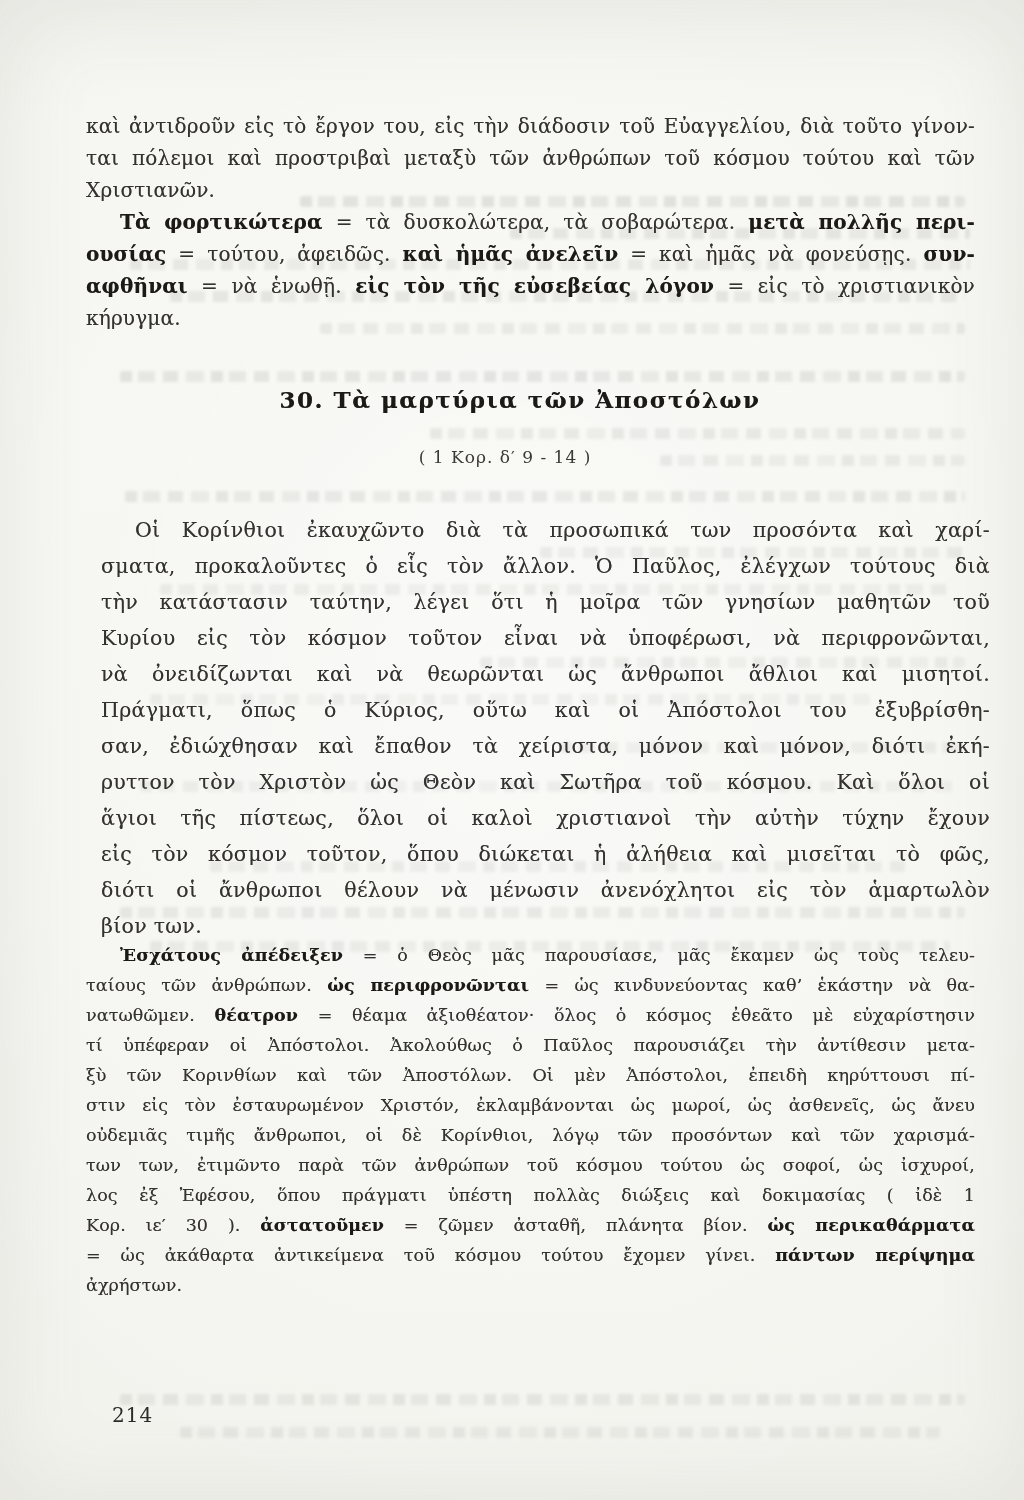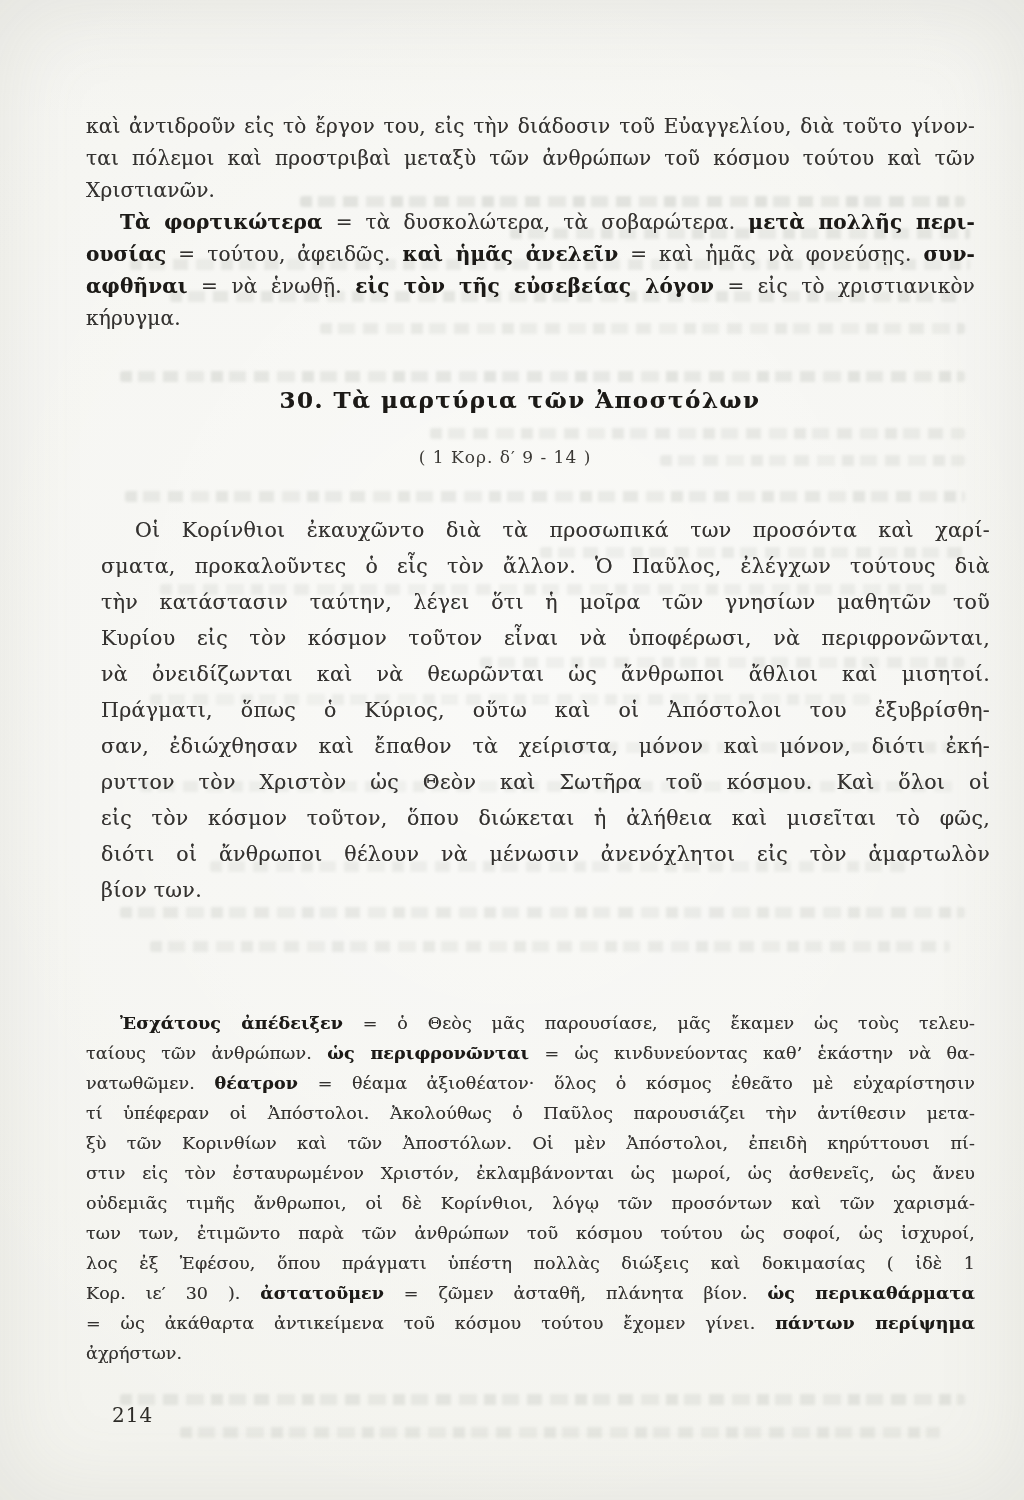--- a/index.html
+++ b/index.html
@@ -34,21 +34,21 @@
     text-align-last: justify;
     white-space: normal;
     text-shadow: 0 0 0.6px rgba(40,38,34,0.45);
   }
   .line.end { text-align-last: left; }
   .line.ind { text-indent: 34px; }
   .bold { font-weight: 700; color: #1c1a17; }
 
   .intro  { top: 110px; font-size: 20px;   line-height: 32px; letter-spacing: 0.2px; }
   .bodytx { top: 512px; font-size: 20.5px; line-height: 36px; letter-spacing: 0.3px; margin-left: 15px; }
-  .gloss  { top: 1008px; font-size: 17.5px; line-height: 30px; letter-spacing: 0.1px; }
+  .gloss  { top: 940px; font-size: 17.5px; line-height: 30px; letter-spacing: 0.1px; }
 
   .heading {
     position: absolute;
     top: 386px; left: 0; width: 1040px;
     text-align: center;
     font-size: 23px; font-weight: 700;
     letter-spacing: 1.5px;
     color: #1c1a17;
     text-shadow: 0 0 0.6px rgba(20,18,14,0.5);
   }
@@ -129,20 +129,21 @@
 
   <div class="textcol bodytx">
       <div class="line ind"><span>Οἱ Κορίνθιοι ἐκαυχῶντο διὰ τὰ προσωπικά των προσόντα καὶ χαρί-</span></div>
       <div class="line"><span>σματα, προκαλοῦντες ὁ εἷς τὸν ἄλλον. Ὁ Παῦλος, ἐλέγχων τούτους διὰ</span></div>
       <div class="line"><span>τὴν κατάστασιν ταύτην, λέγει ὅτι ἡ μοῖρα τῶν γνησίων μαθητῶν τοῦ</span></div>
       <div class="line"><span>Κυρίου εἰς τὸν κόσμον τοῦτον εἶναι νὰ ὑποφέρωσι, νὰ περιφρονῶνται,</span></div>
       <div class="line"><span>νὰ ὀνειδίζωνται καὶ νὰ θεωρῶνται ὡς ἄνθρωποι ἄθλιοι καὶ μισητοί.</span></div>
       <div class="line"><span>Πράγματι, ὅπως ὁ Κύριος, οὕτω καὶ οἱ Ἀπόστολοι του ἐξυβρίσθη-</span></div>
       <div class="line"><span>σαν, ἐδιώχθησαν καὶ ἔπαθον τὰ χείριστα, μόνον καὶ μόνον, διότι ἐκή-</span></div>
       <div class="line"><span>ρυττον τὸν Χριστὸν ὡς Θεὸν καὶ Σωτῆρα τοῦ κόσμου. Καὶ ὅλοι οἱ</span></div>
+      <div class="line"><span>ἅγιοι τῆς πίστεως, ὅλοι οἱ καλοὶ χριστιανοὶ τὴν αὐτὴν τύχην ἔχουν</span></div>
       <div class="line"><span>εἰς τὸν κόσμον τοῦτον, ὅπου διώκεται ἡ ἀλήθεια καὶ μισεῖται τὸ φῶς,</span></div>
       <div class="line"><span>διότι οἱ ἄνθρωποι θέλουν νὰ μένωσιν ἀνενόχλητοι εἰς τὸν ἁμαρτωλὸν</span></div>
       <div class="line end"><span>βίον των.</span></div>
     </div>
 
   <div class="textcol gloss">
       <div class="line ind"><span class="bold">Ἐσχάτους ἀπέδειξεν</span><span> = ὁ Θεὸς μᾶς παρουσίασε, μᾶς ἔκαμεν ὡς τοὺς τελευ-</span></div>
       <div class="line"><span>ταίους τῶν ἀνθρώπων. </span><span class="bold">ὡς περιφρονῶνται</span><span> = ὡς κινδυνεύοντας καθ’ ἑκάστην νὰ θα-</span></div>
       <div class="line"><span>νατωθῶμεν. </span><span class="bold">θέατρον</span><span> = θέαμα ἀξιοθέατον· ὅλος ὁ κόσμος ἐθεᾶτο μὲ εὐχαρίστησιν</span></div>
       <div class="line"><span>τί ὑπέφεραν οἱ Ἀπόστολοι. Ἀκολούθως ὁ Παῦλος παρουσιάζει τὴν ἀντίθεσιν μετα-</span></div>

